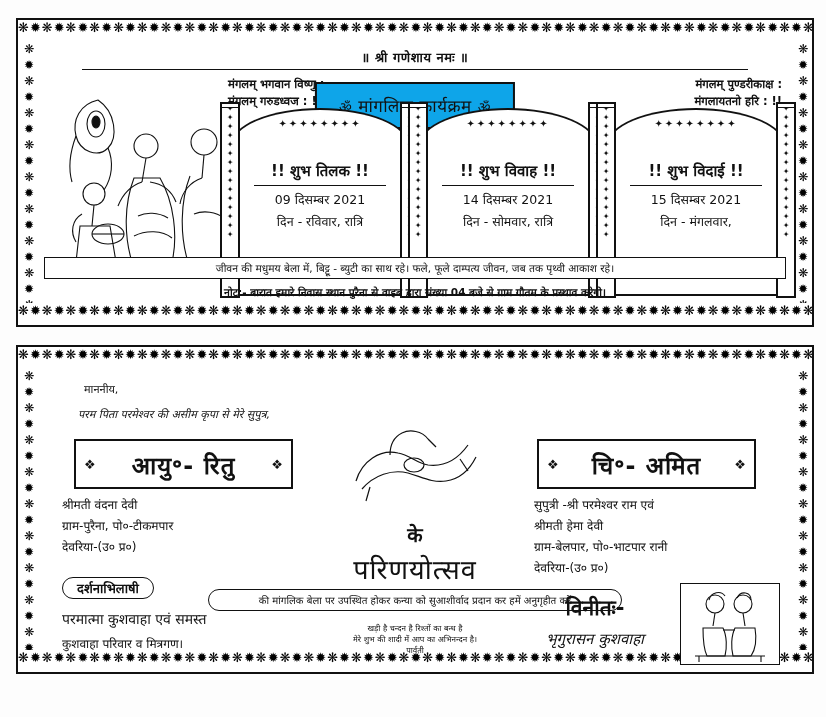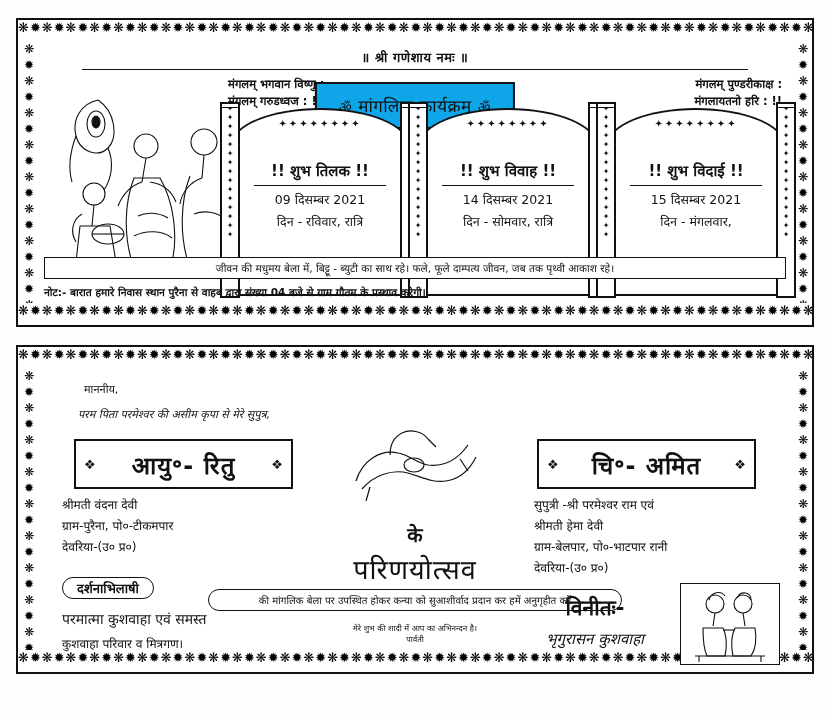--- a/index.html
+++ b/index.html
@@ -125,21 +125,21 @@
   .arch .day{text-align:center;font-size:12.5px;margin-top:5px;}
 
   .blessing{
     position:absolute;left:2px;right:2px;bottom:20px;
     border:1px solid #111;
     text-align:center;font-size:10.5px;padding:3px 4px;
     background:#fff;
   }
   .note{
     position:absolute;left:2px;right:2px;bottom:0px;
-    text-align:left;font-size:10.5px;font-weight:bold;
+    text-align:center;font-size:10.5px;font-weight:bold;
   }
 
   
   .c2content{position:absolute;left:26px;right:26px;top:30px;bottom:30px;}
   .salutation{font-size:11px;margin-left:40px;margin-top:4px;}
   .blessline{font-size:11px;margin-left:34px;margin-top:10px;font-style:italic;}
 
   .namebox{
     position:absolute;top:62px;width:215px;height:46px;
     border:2px solid #111;
@@ -392,20 +392,21 @@
 
       <div class="wish-banner">की मांगलिक बेला पर उपस्थित होकर कन्या को सुआशीर्वाद प्रदान कर हमें अनुगृहीत करें</div>
 
       <div class="darshan">
         <div class="hdr">दर्शनाभिलाषी</div>
         <div class="l1">परमात्मा कुशवाहा एवं समस्त</div>
         <div class="l2">कुशवाहा परिवार व मित्रगण।</div>
       </div>
 
       <div class="smallverse">
+        <div>खड़ी है चन्दन है रिश्तों का बन्ध है</div>
         <div>मेरे शुभ की शादी में आप का अभिनन्दन है।</div>
         <div class="sig">पार्वती</div>
       </div>
 
       <div class="vinit">
         <div class="v1">विनीतः-</div>
         <div class="v2">भृगुरासन कुशवाहा</div>
       </div>
 
       <div class="couple-art2">

